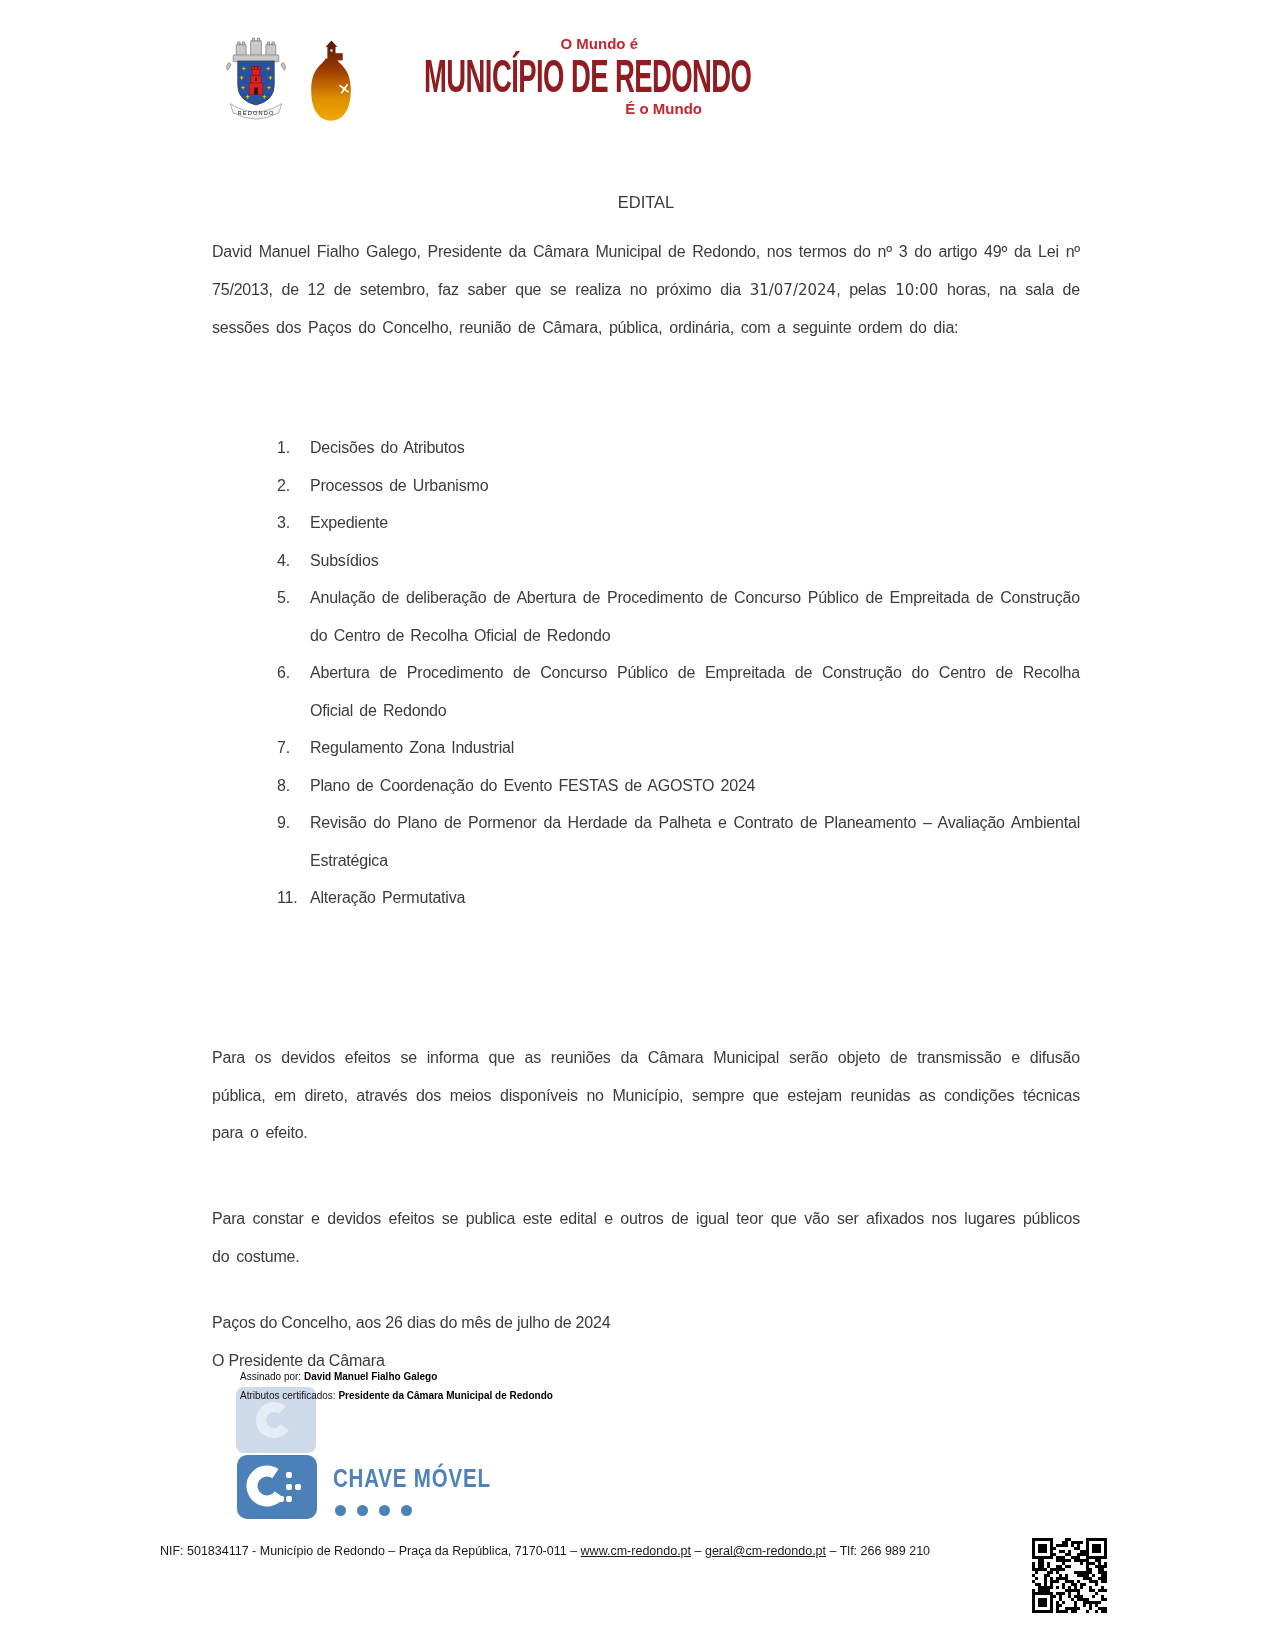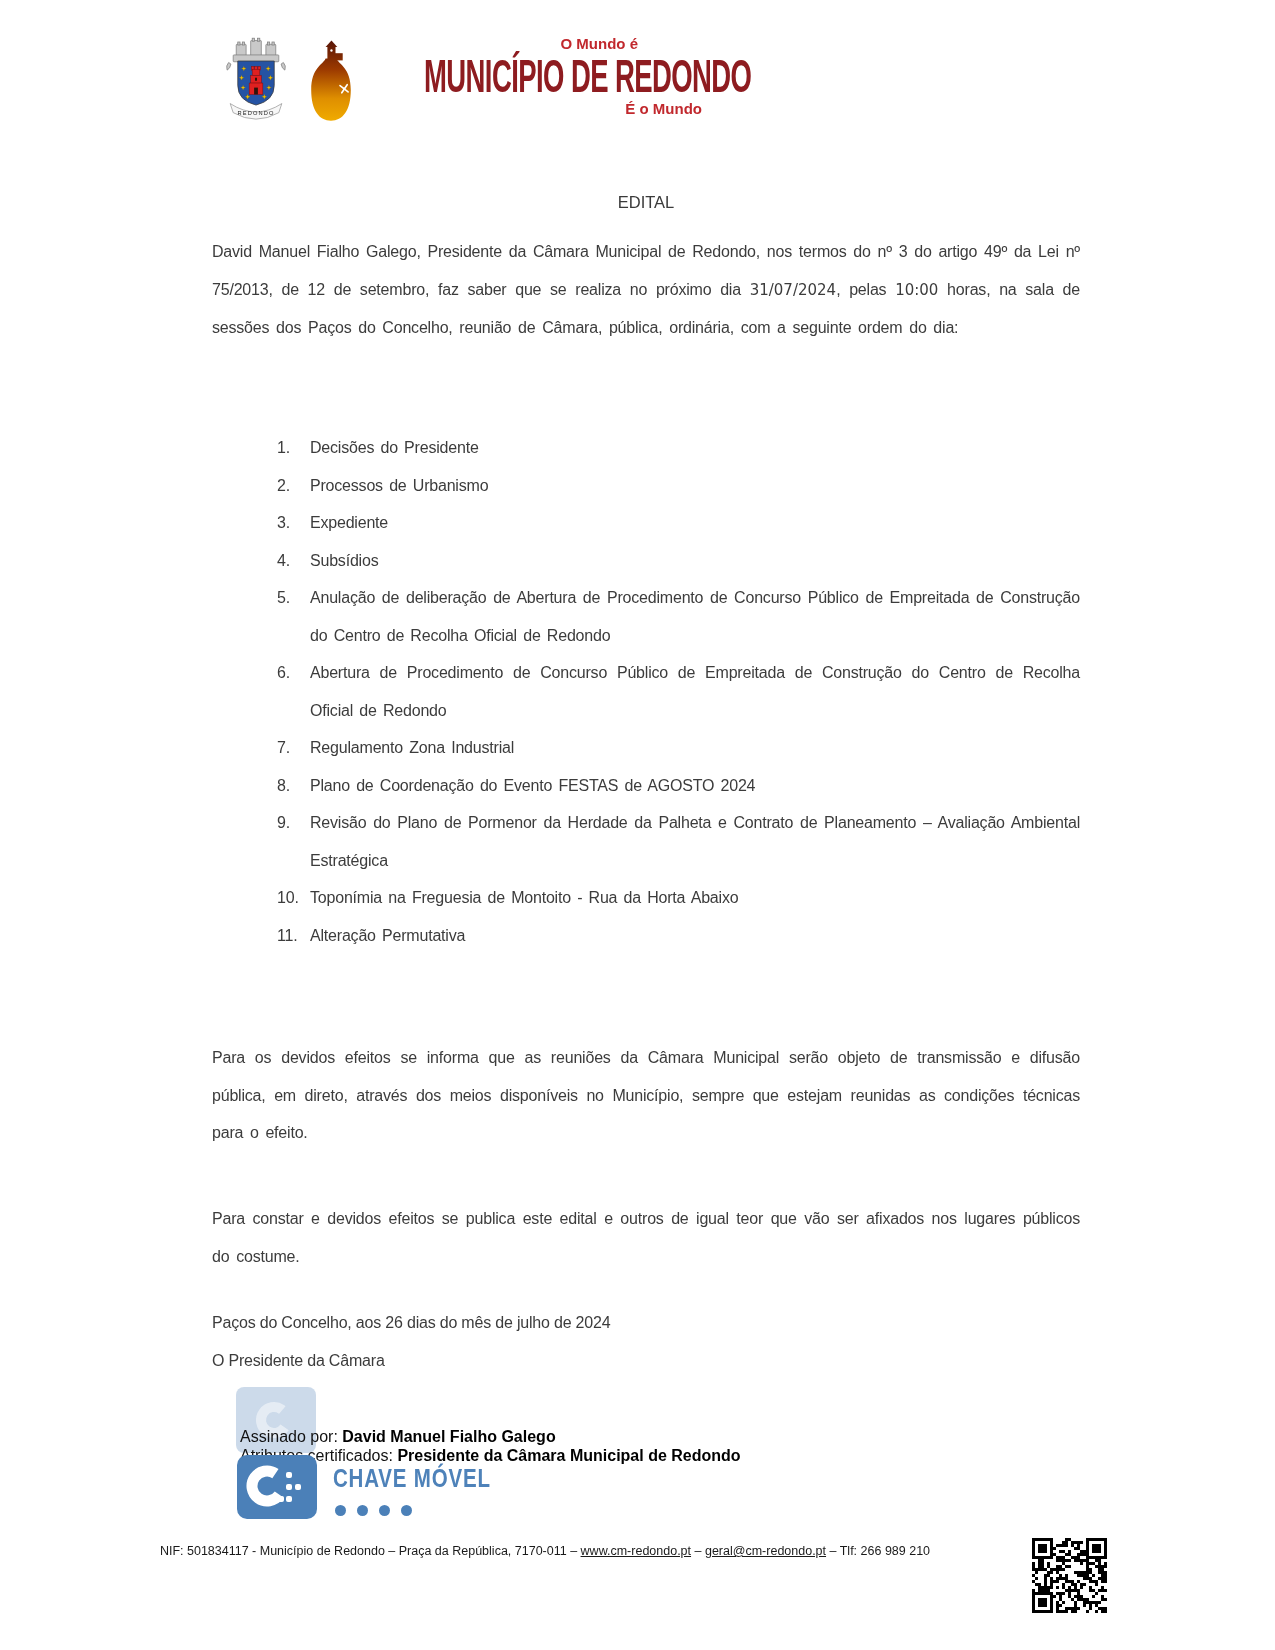--- a/index.html
+++ b/index.html
@@ -33,21 +33,21 @@
 
   ol.agenda{position:absolute;left:212px;top:429px;width:868px;margin:0;padding:0;list-style:none;}
   ol.agenda li{position:relative;padding-left:98px;font-size:16px;line-height:37.5px;
         letter-spacing:-0.2px;word-spacing:2px;text-align:justify;}
   ol.agenda li .num{position:absolute;left:65px;top:0;}
 
   
   .sig-watermark{position:absolute;left:236px;top:1387px;width:80px;height:66px;border-radius:8px;
         background:rgba(120,158,200,0.38);}
   .sig-watermark svg{position:absolute;left:14px;top:8px;opacity:.5;}
-  .sig-block{position:absolute;left:240px;top:1428px;width:620px;font-size:16px;line-height:18.5px;color:#111;}
+  .sig-block{position:absolute;left:240px;top:1368px;width:620px;font-size:10px;line-height:18.5px;color:#111;}
   .sig-block b{font-weight:bold;color:#000;}
 
   .chave-box{position:absolute;left:237px;top:1455px;width:80px;height:64px;background:#4b80b8;border-radius:10px;}
   .chave-label{position:absolute;left:333px;top:1464px;height:28px;}
   .chave-label span{display:inline-block;font-size:25px;font-weight:bold;color:#4e82b9;letter-spacing:1px;
         white-space:nowrap;transform:scaleX(0.82);transform-origin:0 0;}
   .chave-dots{position:absolute;left:335px;top:1502px;}
   .chave-dots i{display:inline-block;width:11px;height:11px;border-radius:50%;background:#4b80b8;margin-right:11px;}
 
   
@@ -147,30 +147,29 @@
       <span>MUNICÍPIO DE REDONDO</span>
     </div>
     <div class="tagline bottom">É o Mundo</div>
   </div>
 
   <div class="doc-title">EDITAL</div>
 
   <p class="para p1"><span>David Manuel Fialho Galego, Presidente da Câmara Municipal de Redondo, nos termos do nº 3 do artigo 49º da Lei nº 75/2013, de 12 de setembro, faz saber que se realiza no próximo dia </span><span class="alt-font">31/07/2024</span><span>, pelas </span><span class="alt-font">10:00</span><span> horas, na sala de sessões dos Paços do Concelho, reunião de Câmara, pública, ordinária, com a seguinte ordem do dia:</span></p>
 
   <ol class="agenda">
-      <li><span class="num">1.</span><span class="txt">Decisões do Presidente</span></li>
+      <li><span class="num">1.</span><span class="txt">Decisões do Atributos</span></li>
       <li><span class="num">2.</span><span class="txt">Processos de Urbanismo</span></li>
       <li><span class="num">3.</span><span class="txt">Expediente</span></li>
       <li><span class="num">4.</span><span class="txt">Subsídios</span></li>
       <li><span class="num">5.</span><span class="txt">Anulação de deliberação de Abertura de Procedimento de Concurso Público de Empreitada de Construção do Centro de Recolha Oficial de Redondo</span></li>
       <li><span class="num">6.</span><span class="txt">Abertura de Procedimento de Concurso Público de Empreitada de Construção do Centro de Recolha Oficial de Redondo</span></li>
       <li><span class="num">7.</span><span class="txt">Regulamento Zona Industrial</span></li>
       <li><span class="num">8.</span><span class="txt">Plano de Coordenação do Evento FESTAS de AGOSTO 2024</span></li>
       <li><span class="num">9.</span><span class="txt">Revisão do Plano de Pormenor da Herdade da Palheta e Contrato de Planeamento – Avaliação Ambiental Estratégica</span></li>
-      <li><span class="num">10.</span><span class="txt">Toponímia na Freguesia de Montoito - Rua da Horta Abaixo</span></li>
       <li><span class="num">11.</span><span class="txt">Alteração Permutativa</span></li>
     </ol>
 
   <p class="para p3">Para constar e devidos efeitos se publica este edital e outros de igual teor que vão ser afixados nos lugares públicos do costume.</p>
   <p class="para p2">Para os devidos efeitos se informa que as reuniões da Câmara Municipal serão objeto de transmissão e difusão pública, em direto, através dos meios disponíveis no Município, sempre que estejam reunidas as condições técnicas para o efeito.</p>
 
   <div class="line dateline">Paços do Concelho, aos 26 dias do mês de julho de 2024</div>
   <div class="line sigrole">O Presidente da Câmara</div>
 
   <div class="sig-watermark">

